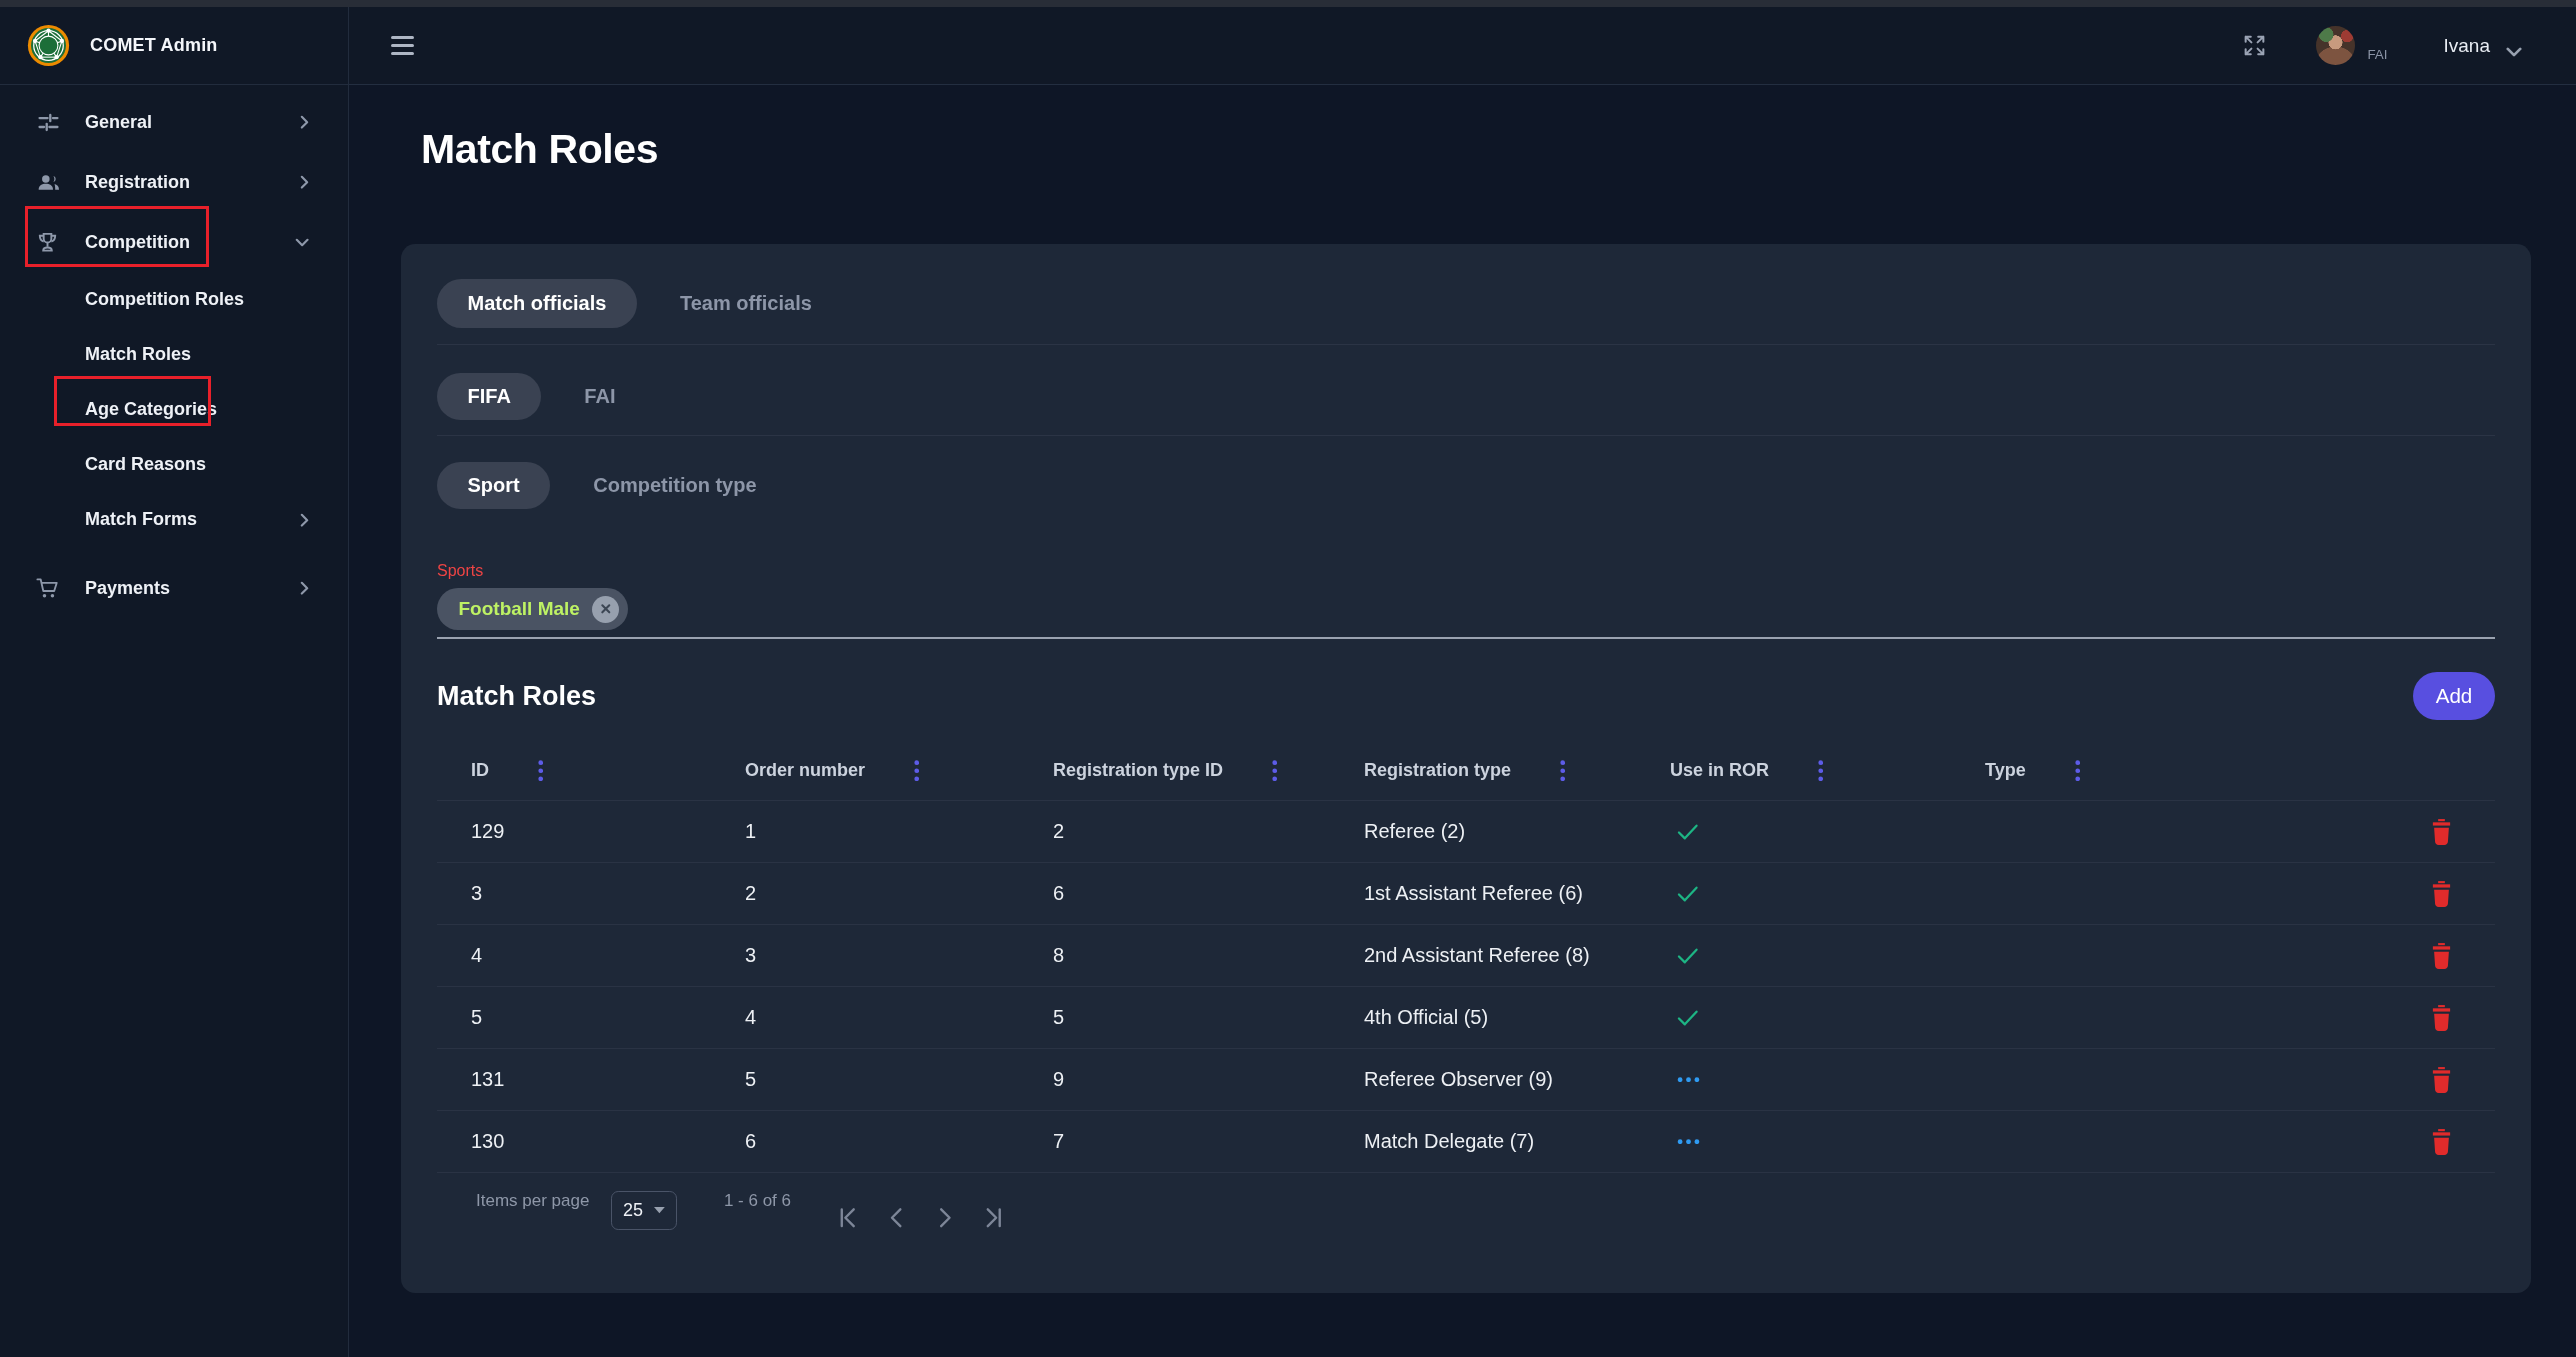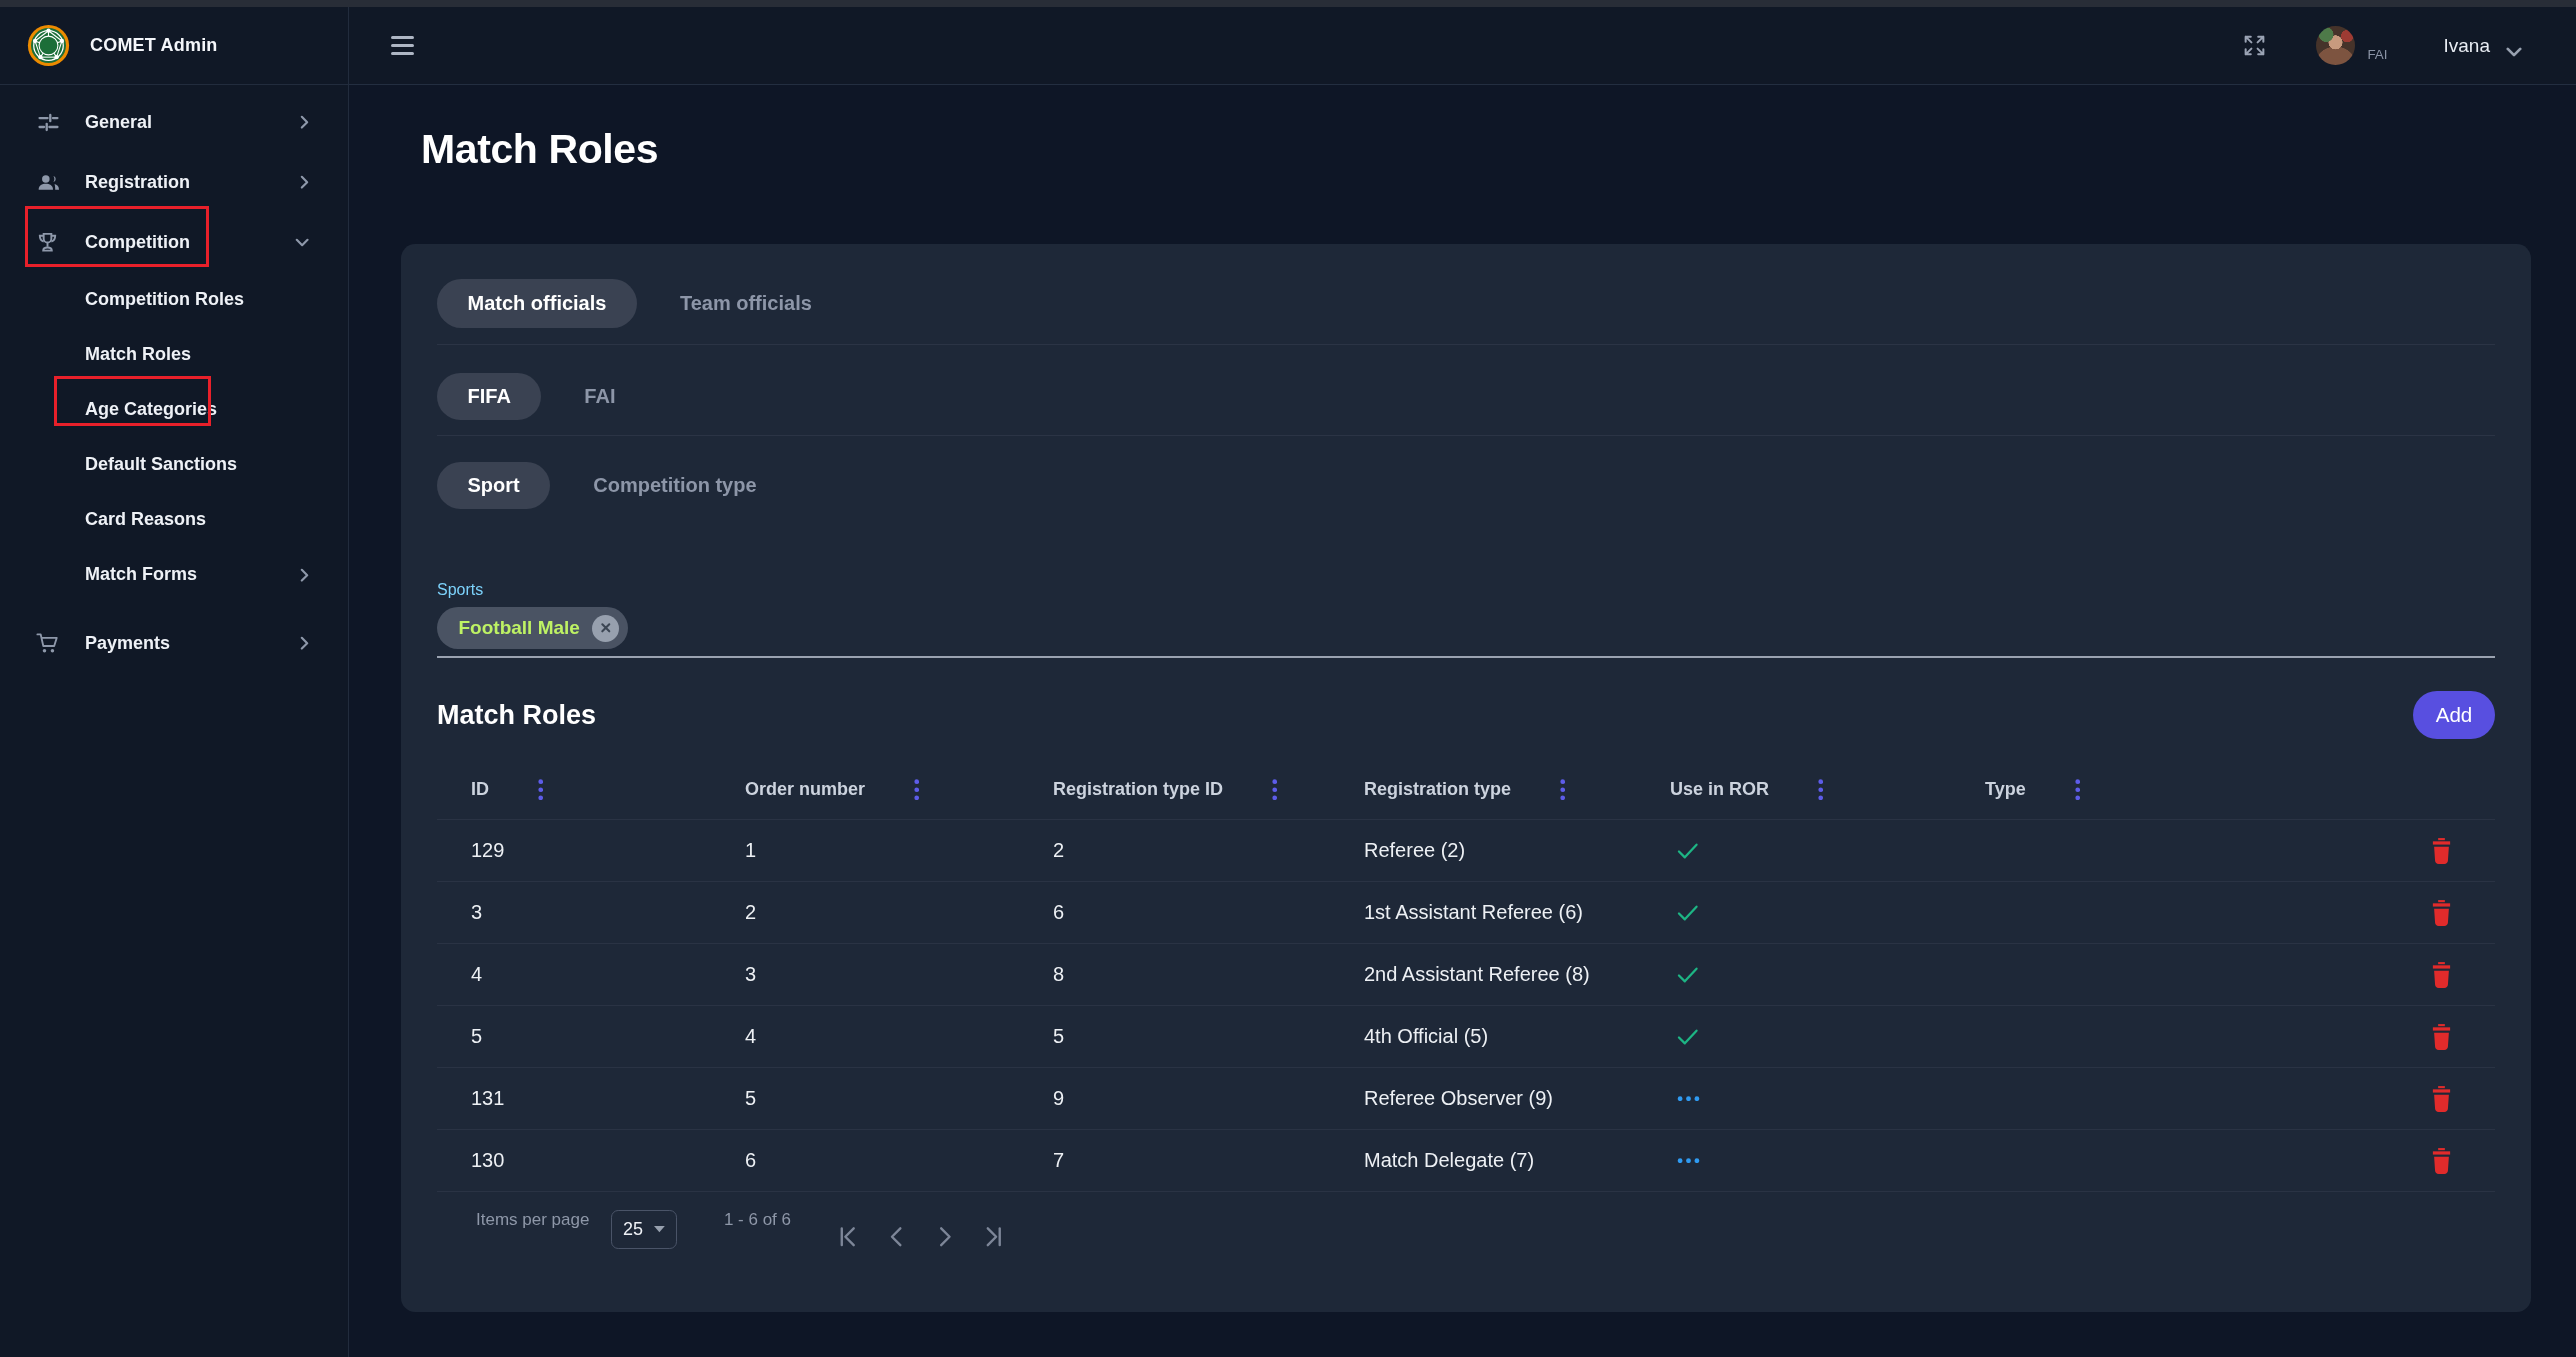--- a/index.html
+++ b/index.html
@@ -60,21 +60,21 @@
   .pill { display:flex; align-items:center; justify-content:center; height:49px;
           padding:0 30.5px; border-radius:25px; font-size:20px; font-weight:700;
           color:#8d96a8; cursor:pointer; }
   .pill.on { background:#3a4252; color:#ffffff; }
   .pill + .pill { margin-left:12.5px; }
   .row-org .pill, .row-mode .pill { height:47px; }
   .row-org { margin-top:28px; }
   .row-mode { margin-top:26px; }
   .hr { height:0.9px; background:#2b3445; margin-top:16px; }
   .hr2 { height:0.9px; background:#2b3445; margin-top:15.2px; }
-  .sports-label { margin-top:72px; font-size:16px; color:#7dd3fc; }
+  .sports-label { margin-top:53px; font-size:16px; color:#ef4444; }
   .chip-row { margin-top:8px; display:flex; }
   .chip { display:flex; align-items:center; height:42px; padding:0 9px 0 21.5px;
           border-radius:21.5px; background:#4a5363; cursor:pointer; }
   .chip-label { font-size:19px; font-weight:700; color:#bef264; }
   .chip-x { margin-left:12.5px; width:27px; height:27px; border-radius:50%; background:#97a0ae;
             display:flex; align-items:center; justify-content:center; cursor:pointer; }
   .field-underline { height:1.8px; background:#9aa2b0; margin-top:7.2px; }
 
   .section-row { margin-top:32px; height:50px; display:flex; align-items:center; }
   .section-title { font-size:27px; font-weight:700; color:#ffffff; }
@@ -206,23 +206,20 @@
       <div class="nav-sub">
         <span class="nav-label">Competition Roles</span>
       </div>
       <div class="nav-sub">
         <span class="nav-label">Match Roles</span>
       </div>
       <div class="nav-sub">
         <span class="nav-label">Age Categories</span>
       </div>
       <div class="nav-sub">
-        <span class="nav-label">Default Sanctions</span>
-      </div>
-      <div class="nav-sub">
         <span class="nav-label">Card Reasons</span>
       </div>
       <div class="nav-sub">
         <span class="nav-label">Match Forms</span>
         <span class="chev">
           <svg viewBox="0 0 10 16" width="9" height="14.3">
               <polyline points="2,2 8,8 2,14" fill="none" stroke="currentColor" stroke-width="2.4" stroke-linecap="round" stroke-linejoin="round"></polyline>
             </svg>
           </span>
       </div>

